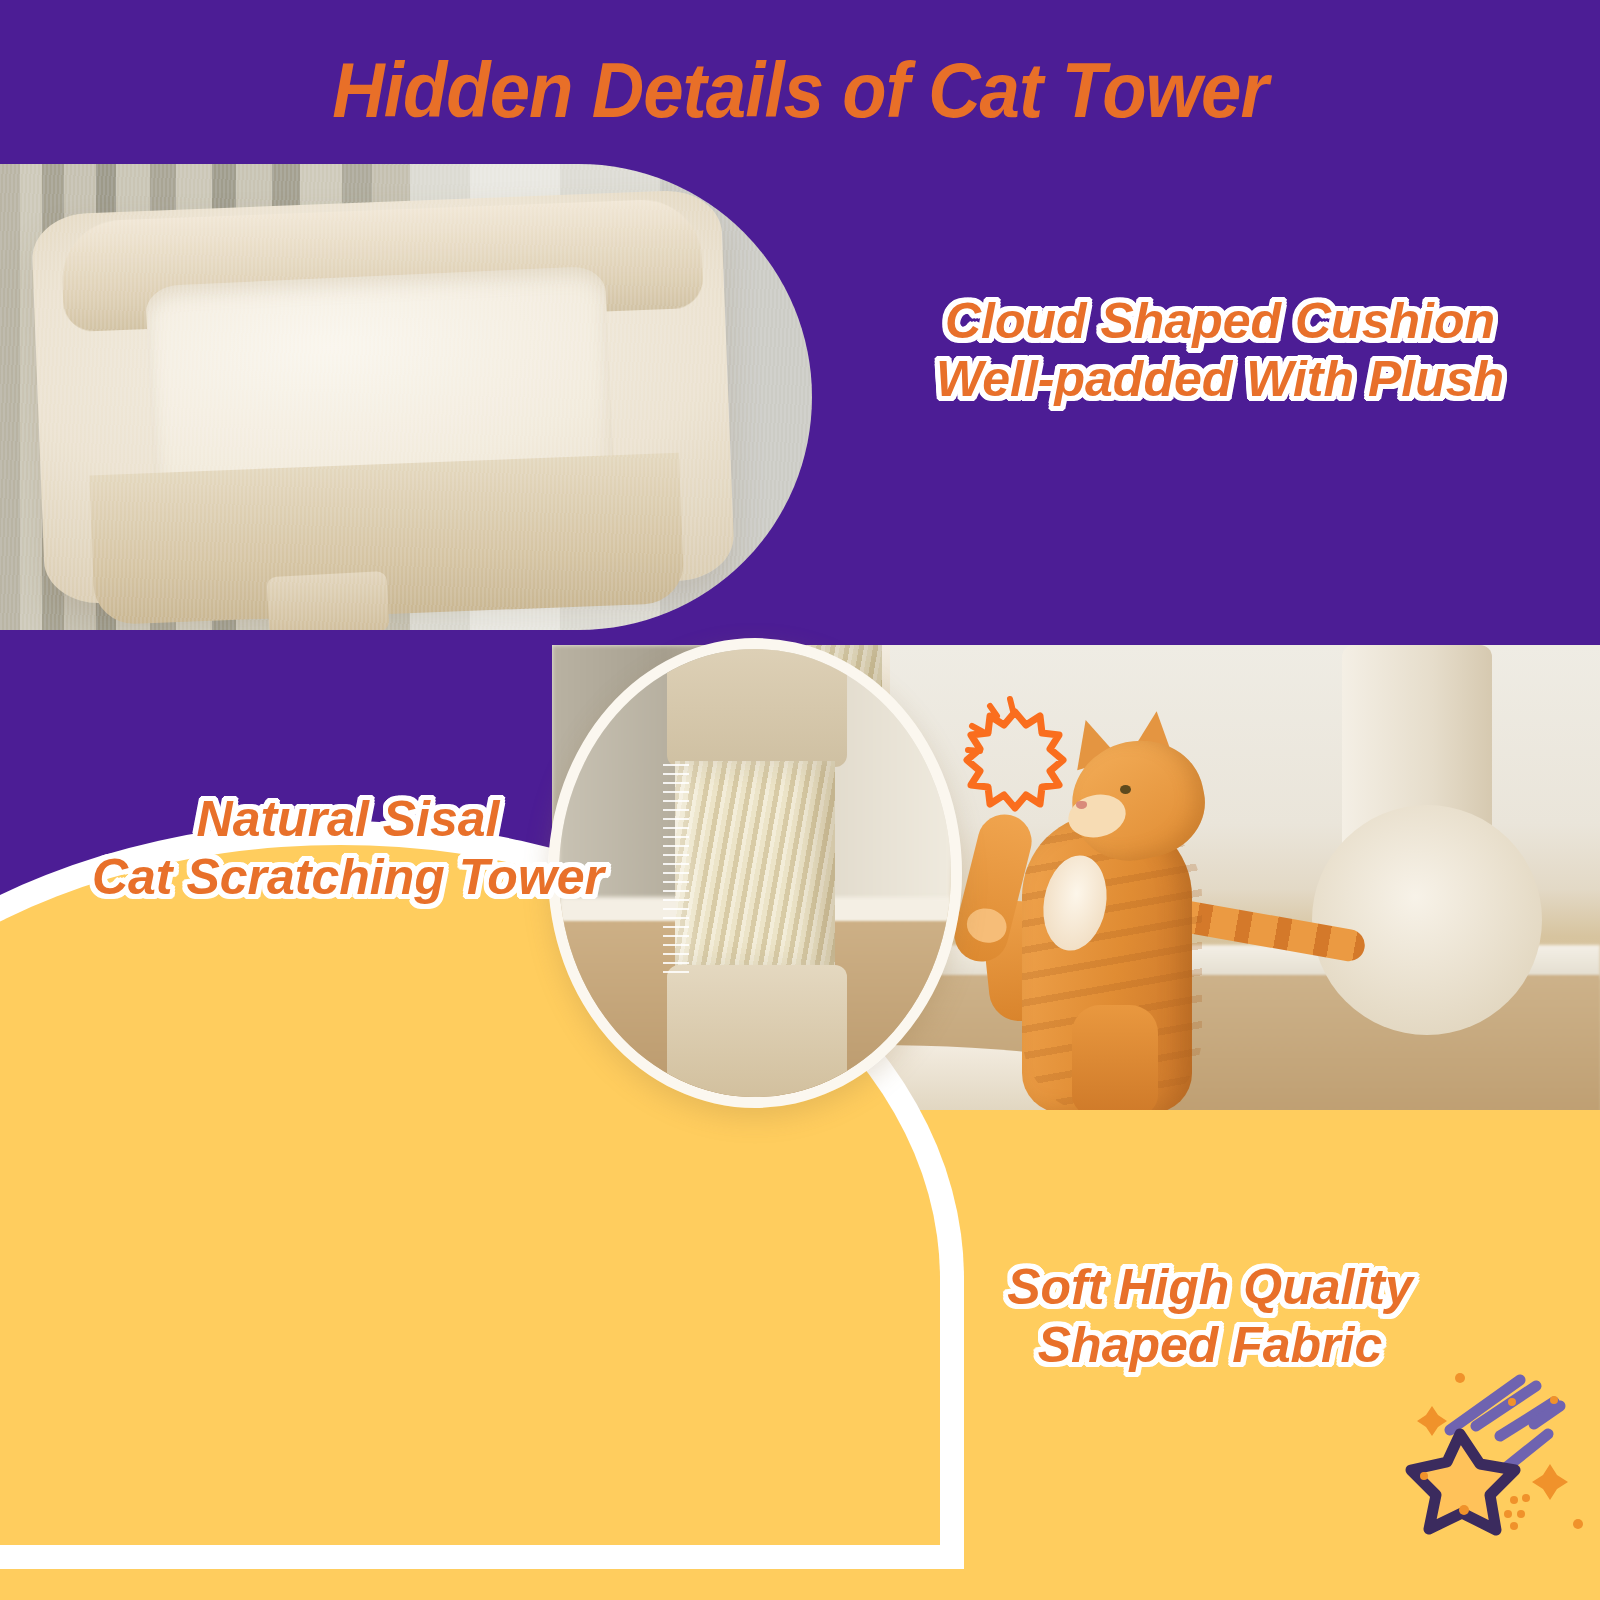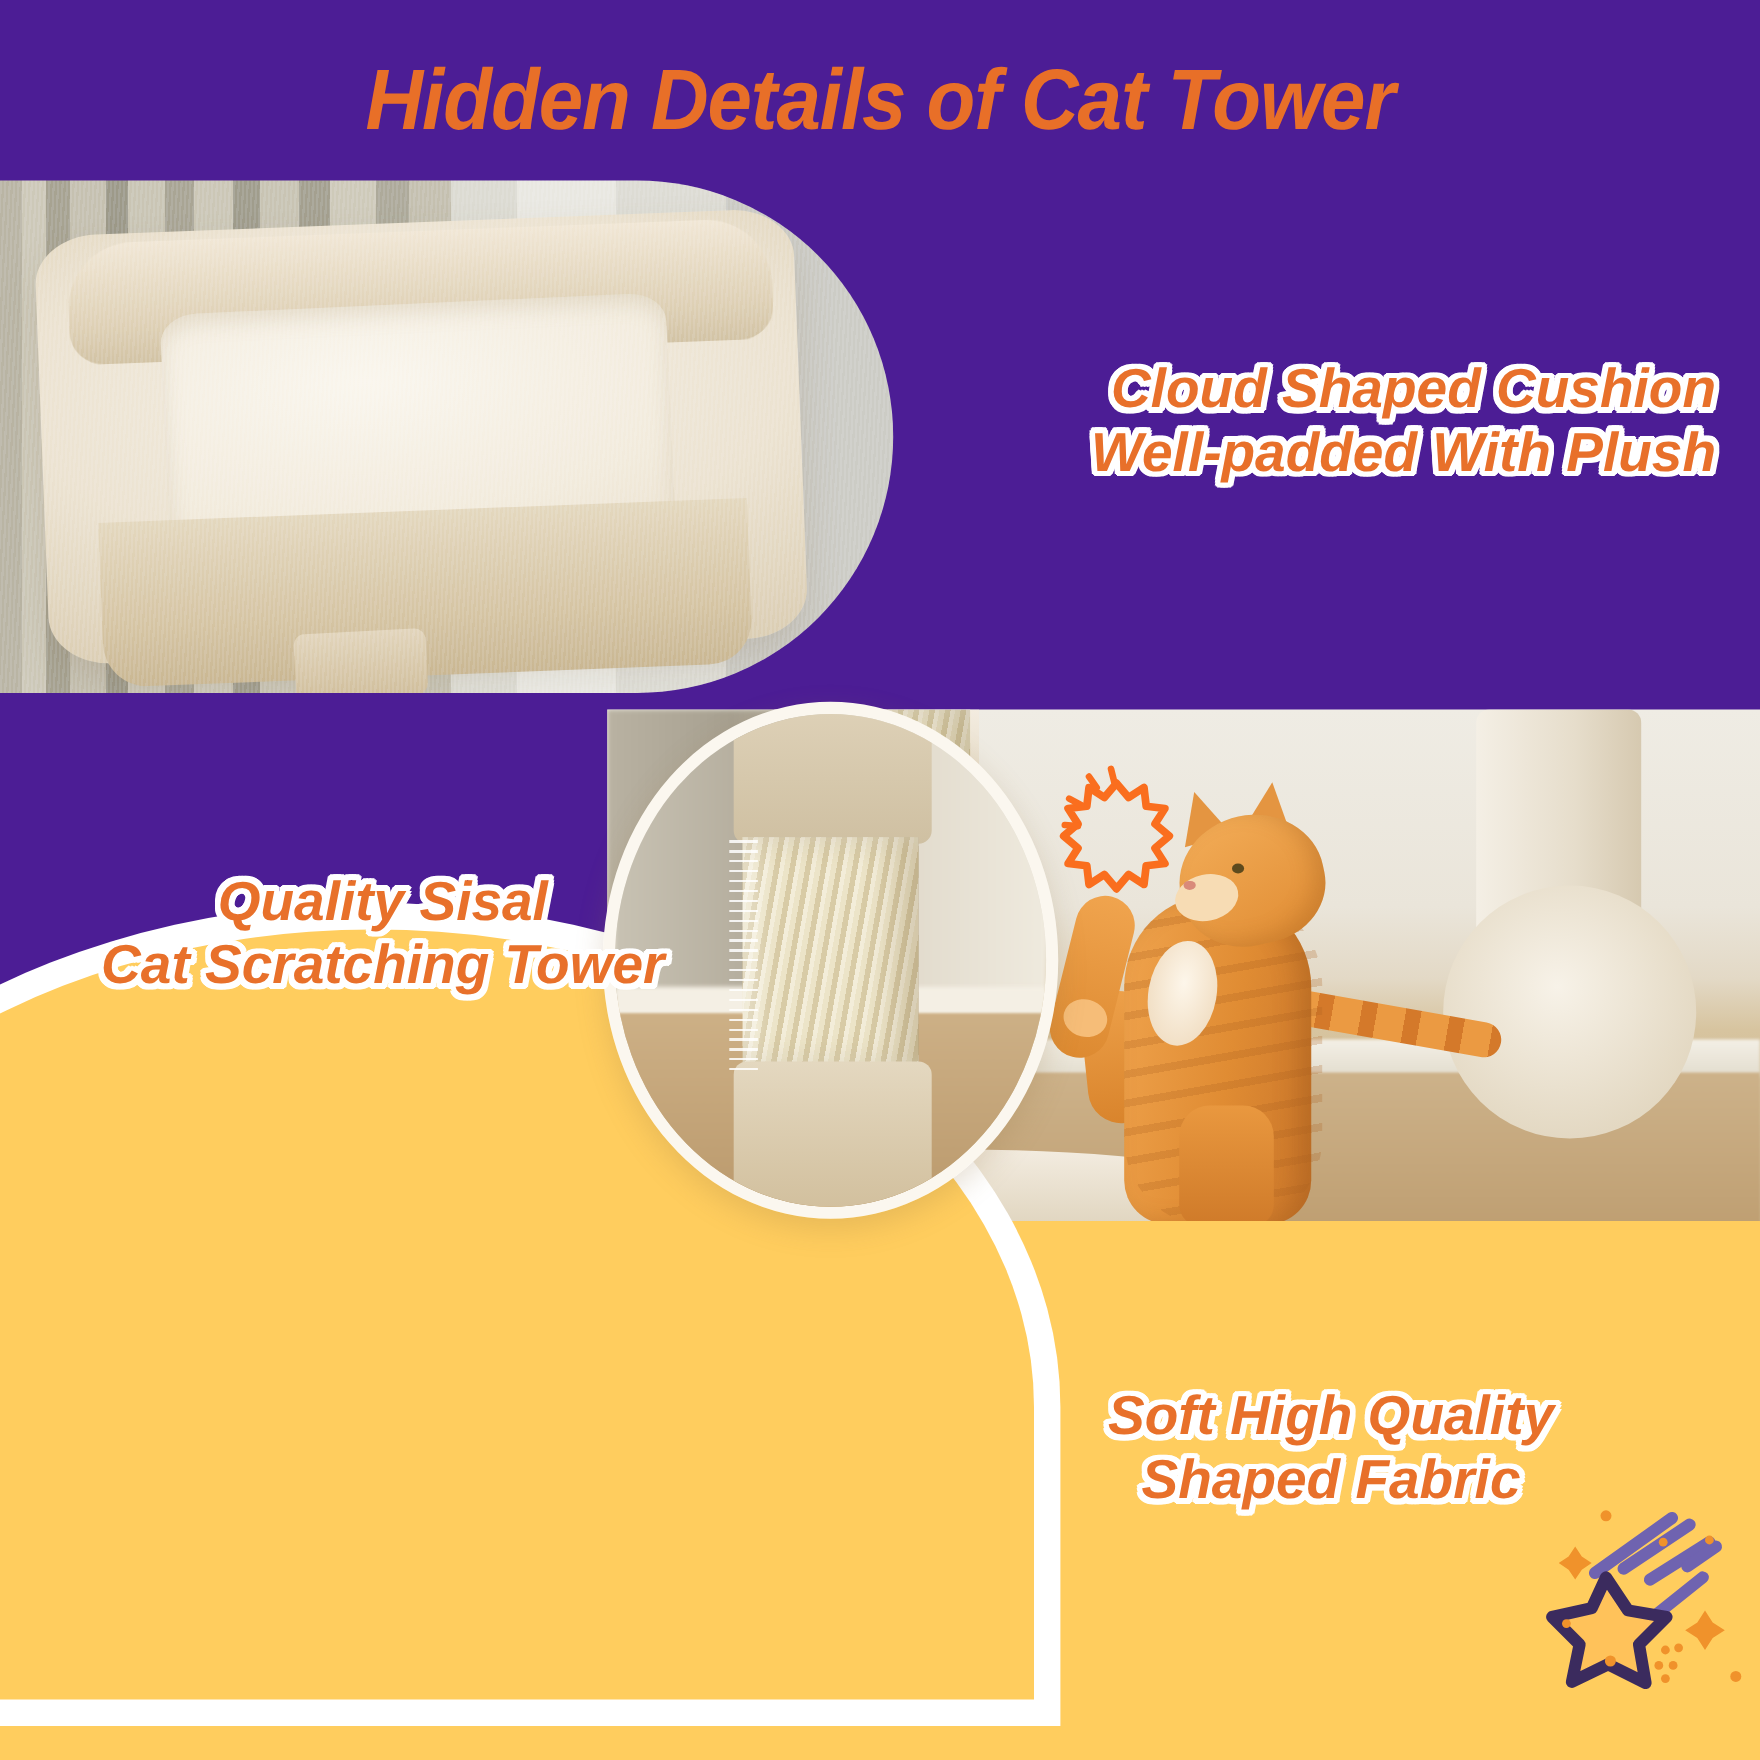--- a/index.html
+++ b/index.html
@@ -384,21 +384,21 @@
     color:#E8702A;
     font-family:"Liberation Sans",sans-serif;
     line-height:1.16;
     text-shadow:
       -4px -4px 0 #fff, 4px -4px 0 #fff, -4px 4px 0 #fff, 4px 4px 0 #fff,
       -5px 0 0 #fff, 5px 0 0 #fff, 0 -5px 0 #fff, 0 5px 0 #fff,
       -3px -5px 0 #fff, 3px -5px 0 #fff, -3px 5px 0 #fff, 3px 5px 0 #fff,
       -5px -3px 0 #fff, 5px -3px 0 #fff, -5px 3px 0 #fff, 5px 3px 0 #fff;
   }
   #label-cushion{
-    left:880px;top:292px;width:680px;text-align:right;font-size:50px;margin-top:32px;
+    left:880px;top:292px;width:680px;text-align:center;font-size:50px;
   }
   #label-sisal{
     left:48px;top:790px;width:600px;text-align:center;font-size:50px;
   }
   #label-plush{
     left:940px;top:1258px;width:540px;text-align:center;font-size:50px;
   }
   .label .l2{display:block;}
 
   
@@ -496,21 +496,21 @@
     <div class="whiskers"></div>
     <div class="paw"></div>
   </div>
 
   <div class="label" id="label-cushion">
     <span>Cloud Shaped Cushion</span>
     <span class="l2">Well-padded With Plush</span>
   </div>
 
   <div class="label" id="label-sisal">
-    <span>Quality Sisal</span>
+    <span>Natural Sisal</span>
     <span class="l2">Cat Scratching Tower</span>
   </div>
 
   <div class="label" id="label-plush">
     <span>Soft High Quality</span>
     <span class="l2">Shaped Fabric</span>
   </div>
 
   <svg id="shooting-star" viewBox="0 0 210 200">
     <g stroke="#6F63B0" stroke-width="11" stroke-linecap="round" fill="none">

